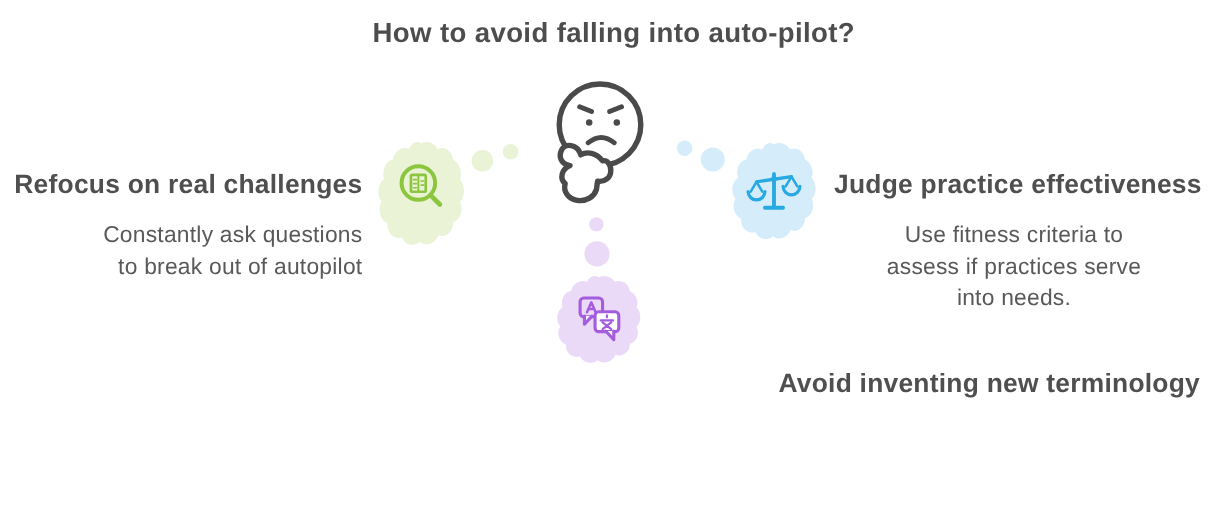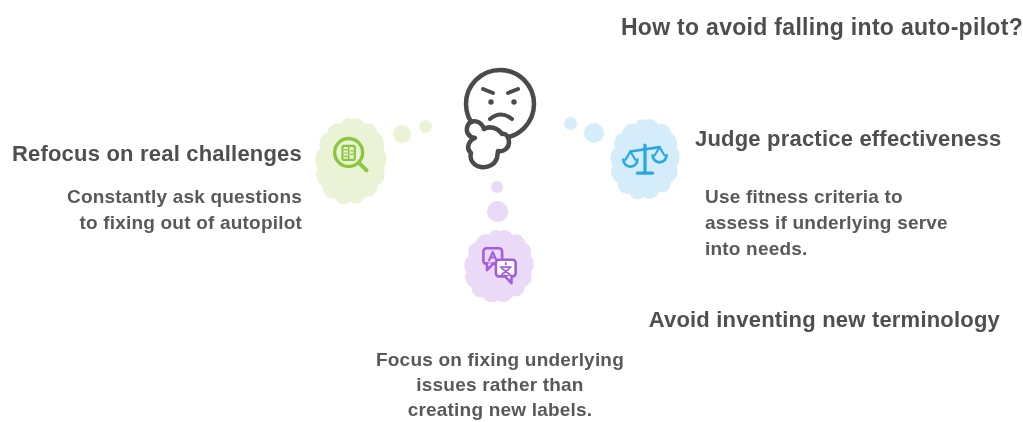--- a/index.html
+++ b/index.html
@@ -7,33 +7,33 @@
     --body-text:#595959; --face-stroke:#4a4a4a;
     --green-accent:#8cc63e; --green-fill:#eaf3d6;
     --blue-accent:#29a9e1; --blue-fill:#d5edfb;
     --purple-accent:#a55ddf; --purple-fill:#ead9f7;
   }
   *{margin:0;padding:0;box-sizing:border-box;}
   body{font-family:"Liberation Sans","DejaVu Sans",sans-serif;background:#fff;}
   .canvas{position:relative;width:1023px;height:422px;background:var(--background);overflow:hidden;}
 
   .title{
-    position:absolute;top:14px;left:0;width:100%;text-align:right;
+    position:absolute;top:14px;left:0;width:100%;text-align:center;
     font-size:23px;font-weight:800;letter-spacing:.3px;color:var(--title-text);
   }
 
   .abs{position:absolute;}
 
   .heading{font-size:22px;font-weight:700;letter-spacing:.2px;color:var(--heading-text);line-height:1.2;}
-  .bodytext{font-size:19px;font-weight:700;letter-spacing:.2px;color:var(--body-text);line-height:26px;}
+  .bodytext{font-size:19px;font-weight:400;letter-spacing:.2px;color:var(--body-text);line-height:26px;}
 
   .left-block{left:2px;top:141px;width:300px;text-align:right;}
   .left-body{left:2px;top:184px;width:300px;text-align:right;}
-  .right-block{left:695px;top:126px;width:320px;text-align:left;}
-  .right-body{left:695px;top:184px;width:300px;text-align:left;margin-left:10px;}
+  .right-block{left:695px;top:141px;width:320px;text-align:left;}
+  .right-body{left:695px;top:184px;width:300px;text-align:center;}
   .bottom-block{left:0px;top:307px;width:1000px;text-align:right;}
   .bottom-body{left:0px;top:347px;width:1000px;text-align:center;line-height:25px;}
 
   .trail{position:absolute;border-radius:50%;}
   .trail.green{background:var(--green-fill);}
   .trail.blue{background:var(--blue-fill);}
   .trail.purple{background:var(--purple-fill);}
 
   svg{display:block;}
   .blob-green{fill:var(--green-fill);}
@@ -118,30 +118,25 @@
         <rect class="st-purple" x="44" y="38" width="38" height="32" rx="6" fill="#ffffff" stroke-width="5"></rect>
         <path class="st-purple" d="M74,69 V83 L61,69" fill="#ffffff" stroke-width="5"></path>
         <path class="st-purple" d="M63,44 v3 M53,52 H73 M56,55 L70,66 M70,55 L56,66" stroke-width="3.5"></path>
       </svg>
     </div>
   </div>
 
   <div class="abs heading left-block">Refocus on real challenges</div>
   <div class="abs bodytext left-body">
     <div>Constantly ask questions</div>
-    <div>to fixing out of autopilot</div>
+    <div>to break out of autopilot</div>
   </div>
 
   <div class="abs heading right-block">Judge practice effectiveness</div>
   <div class="abs bodytext right-body">
     <div>Use fitness criteria to</div>
-    <div>assess if underlying serve</div>
+    <div>assess if practices serve</div>
     <div>into needs.</div>
   </div>
 
   <div class="abs heading bottom-block">Avoid inventing new terminology</div>
-  <div class="abs bodytext bottom-body">
-    <div>Focus on fixing underlying</div>
-    <div>issues rather than</div>
-    <div>creating new labels.</div>
-  </div>
 
 </div>
 
 </body></html>

